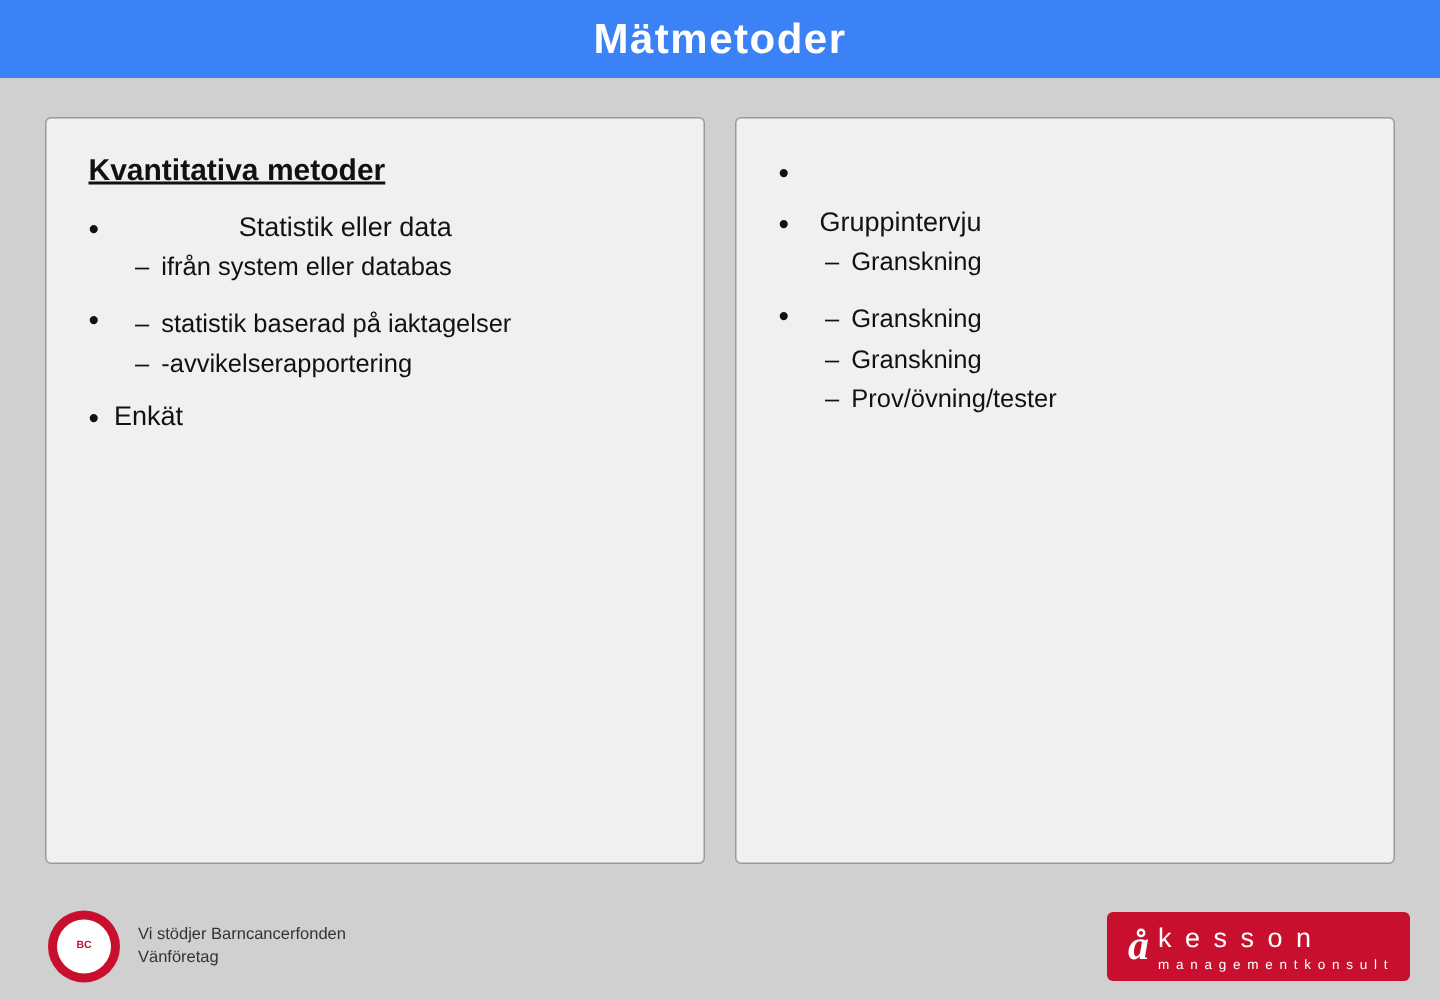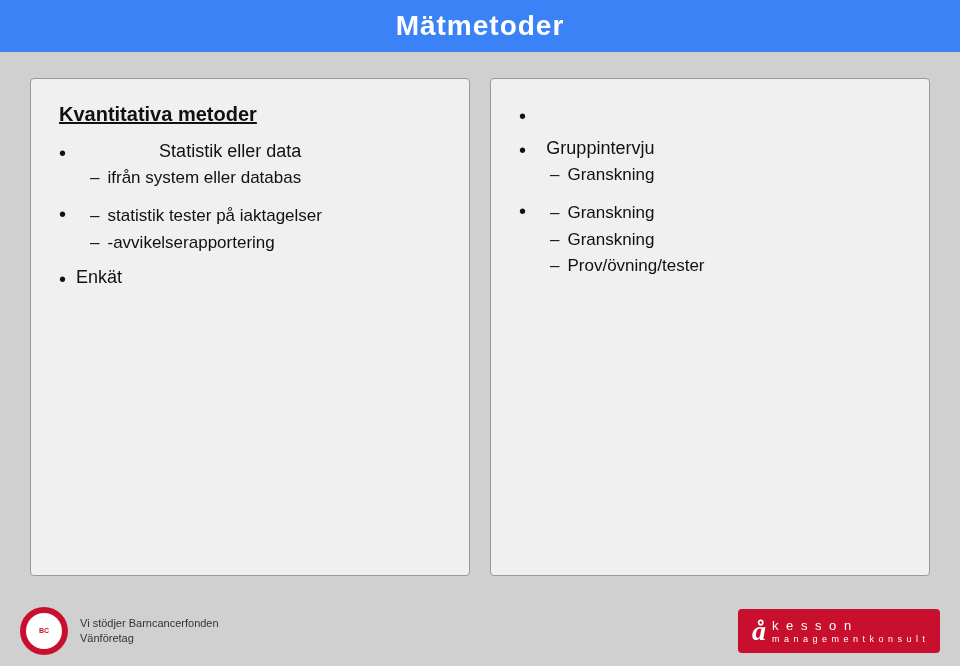--- a/index.html
+++ b/index.html
@@ -94,21 +94,21 @@
 
     .sub-list li .dash {
       margin-right: 8px;
       margin-left: 14px;
       flex-shrink: 0;
     }
 
     .footer {
       position: absolute;
       bottom: 0;
-      left: 0;
+      left: 12px;
       right: 0;
       height: 70px;
       background-color: #d0d0d0;
       display: flex;
       align-items: center;
       justify-content: space-between;
       padding: 0 20px;
       gap: 45px;
     }
 
@@ -169,21 +169,21 @@
 
     .brand-a {
       font-size: 28px;
       font-weight: bold;
       color: #fff;
       font-family: Georgia, serif;
       font-style: italic;
     }
 
     .brand-kesson {
-      font-size: 13px;
+      font-size: 18px;
       color: #fff;
       letter-spacing: 2px;
       line-height: 1.3;
     }
 
     .brand-sub {
       font-size: 9px;
       color: #fff;
       letter-spacing: 1px;
     }
@@ -213,21 +213,21 @@
           </ul>
         </span>
       </li>
 
       <li>
         <span class="bullet-dot">•</span>
         <span class="item-text">
           <ul class="sub-list">
             <li>
               <span class="dash">–</span>
-              <span>statistik tester på iaktagelser</span>
+              <span>statistik baserad på iaktagelser</span>
             </li>
             <li>
               <span class="dash">–</span>
               <span>-avvikelserapportering</span>
             </li>
           </ul>
         </span>
       </li>
 
       <li>

